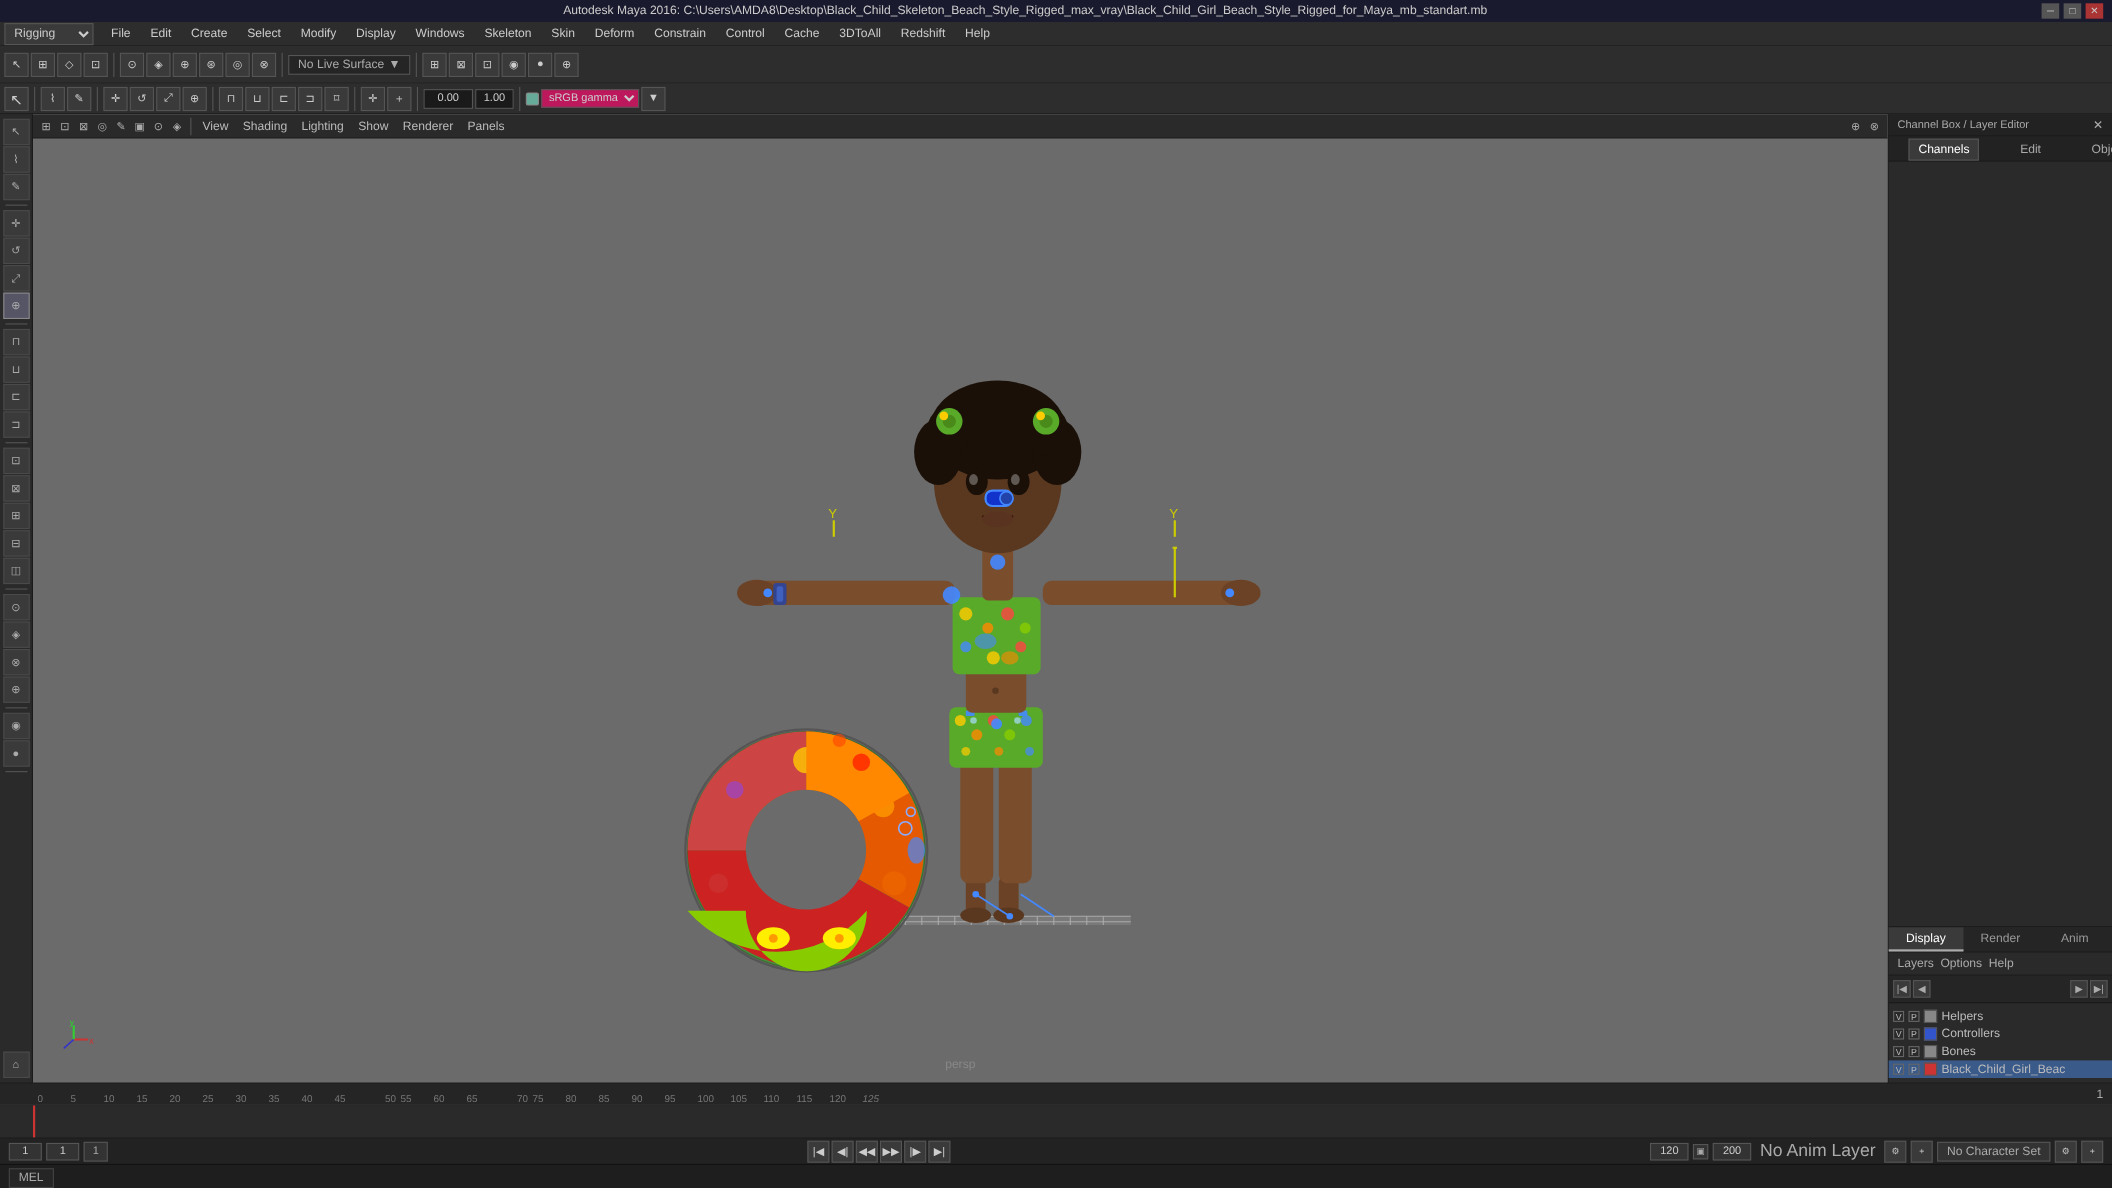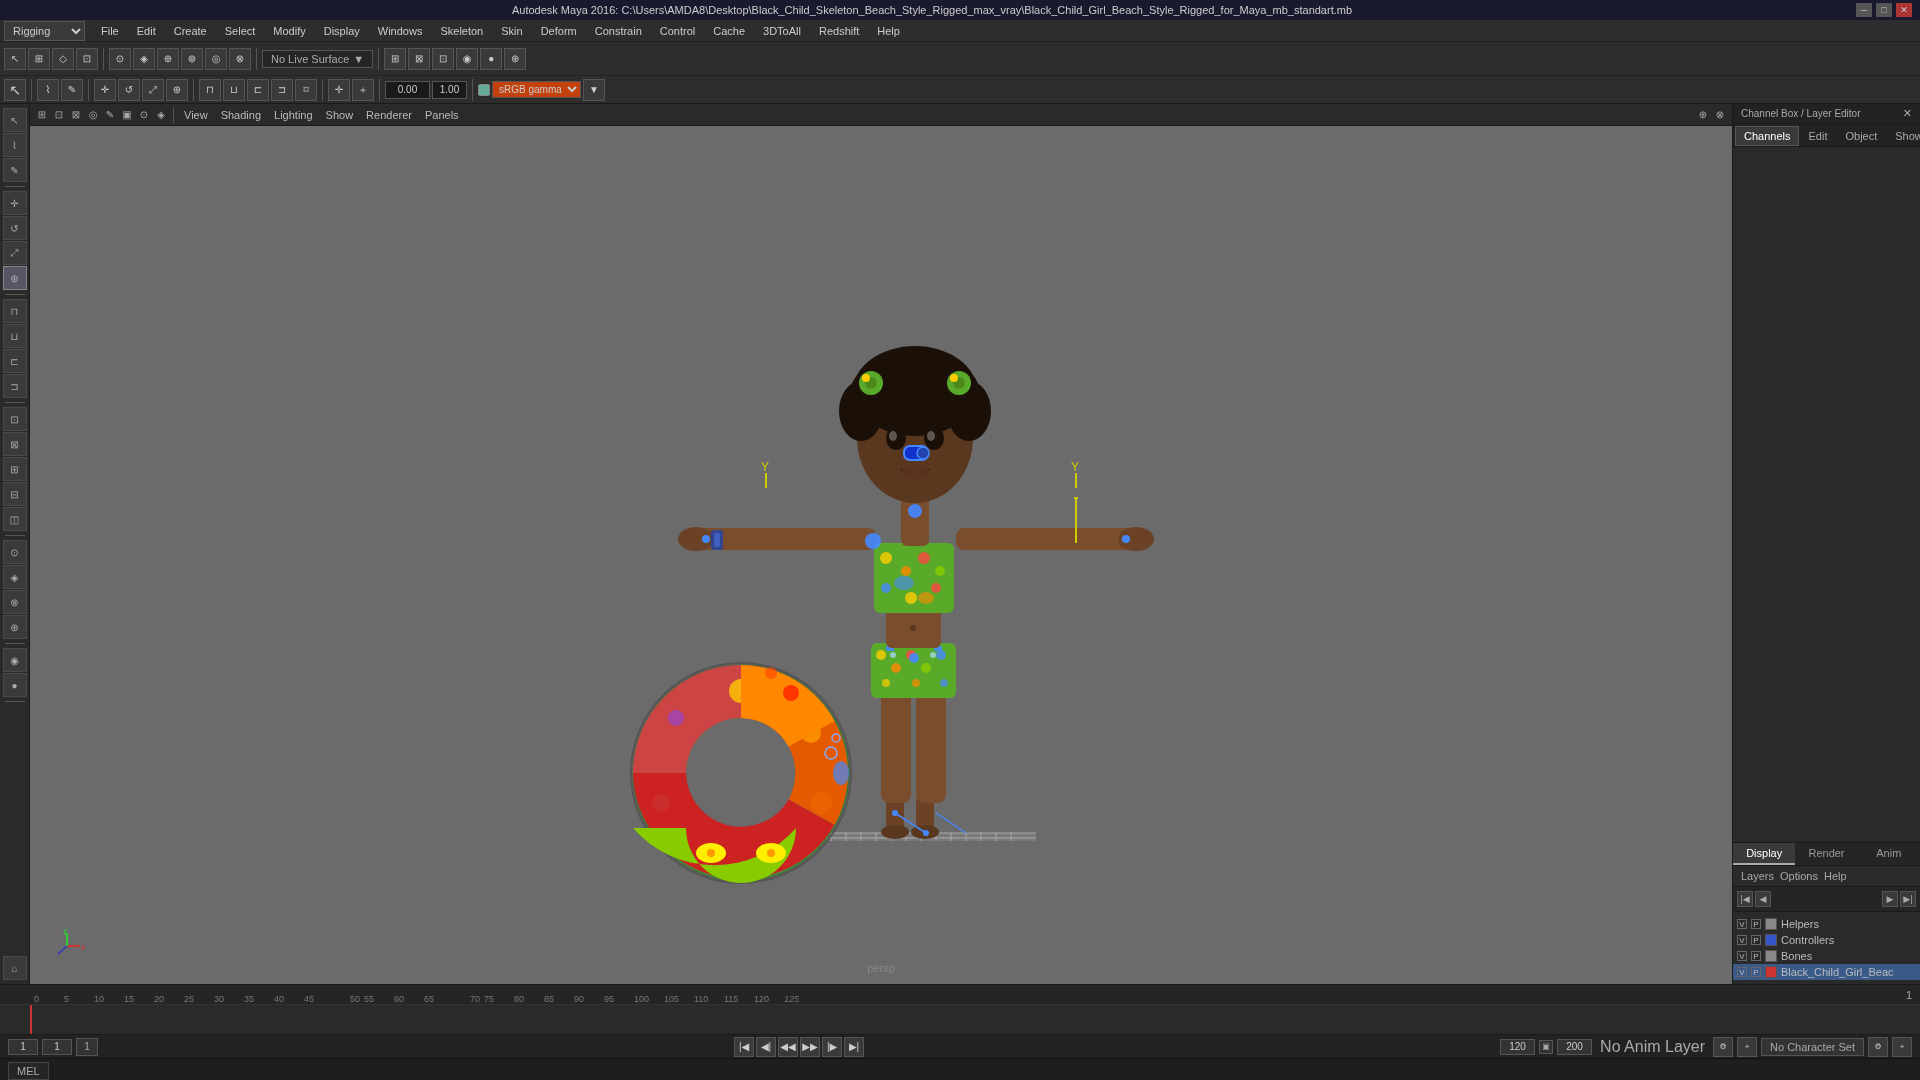--- a/index.html
+++ b/index.html
@@ -174,21 +174,21 @@
       position: absolute;
       bottom: 10px;
       left: 50%;
       transform: translateX(-50%);
       color: #888;
       font-size: 11px;
     }
 
     
     #right-panel {
-      width: 188px;
+      width: 204px;
       background: #2a2a2a;
       border-left: 1px solid #1a1a1a;
       display: flex;
       flex-direction: column;
     }
     #right-panel-header {
       height: 20px;
       background: #222;
       display: flex;
       align-items: center;
@@ -427,21 +427,21 @@
     .snap-field {
       width: 45px; height: 18px;
       background: #1a1a1a;
       border: 1px solid #555;
       color: #ccc;
       font-size: 10px;
       text-align: center;
     }
 
     .gamma-select {
-      background: #c2410c;
+      background: #be185d;
       border: 1px solid #555;
       color: #ccc;
       font-size: 10px;
       padding: 1px 2px;
       cursor: pointer;
     }
 
     #right-panel-close {
       cursor: pointer;
       color: #aaa;
@@ -786,21 +786,21 @@
       </div>
     </div>
   </div>
 
   <div id="right-panel">
     <div id="right-panel-header">
       <span style="font-size:10px;color:#aaa;">Channel Box / Layer Editor</span>
       <span id="right-panel-close">✕</span>
     </div>
 
-    <div style="display:flex;background:#222;border-bottom:1px solid #1a1a1a;padding:2px 2px 0;">
+    <div style="display:flex;background:#222;border-bottom:1px solid #1a1a1a;padding:2px 18px 0;gap:28px;">
       <span class="rp-tab active">Channels</span>
       <span class="rp-tab">Edit</span>
       <span class="rp-tab">Object</span>
       <span class="rp-tab">Show</span>
     </div>
 
     <div id="right-channels" style="flex:1;background:#2a2a2a;min-height:300px;"></div>
 
     <div id="layer-section">
 

